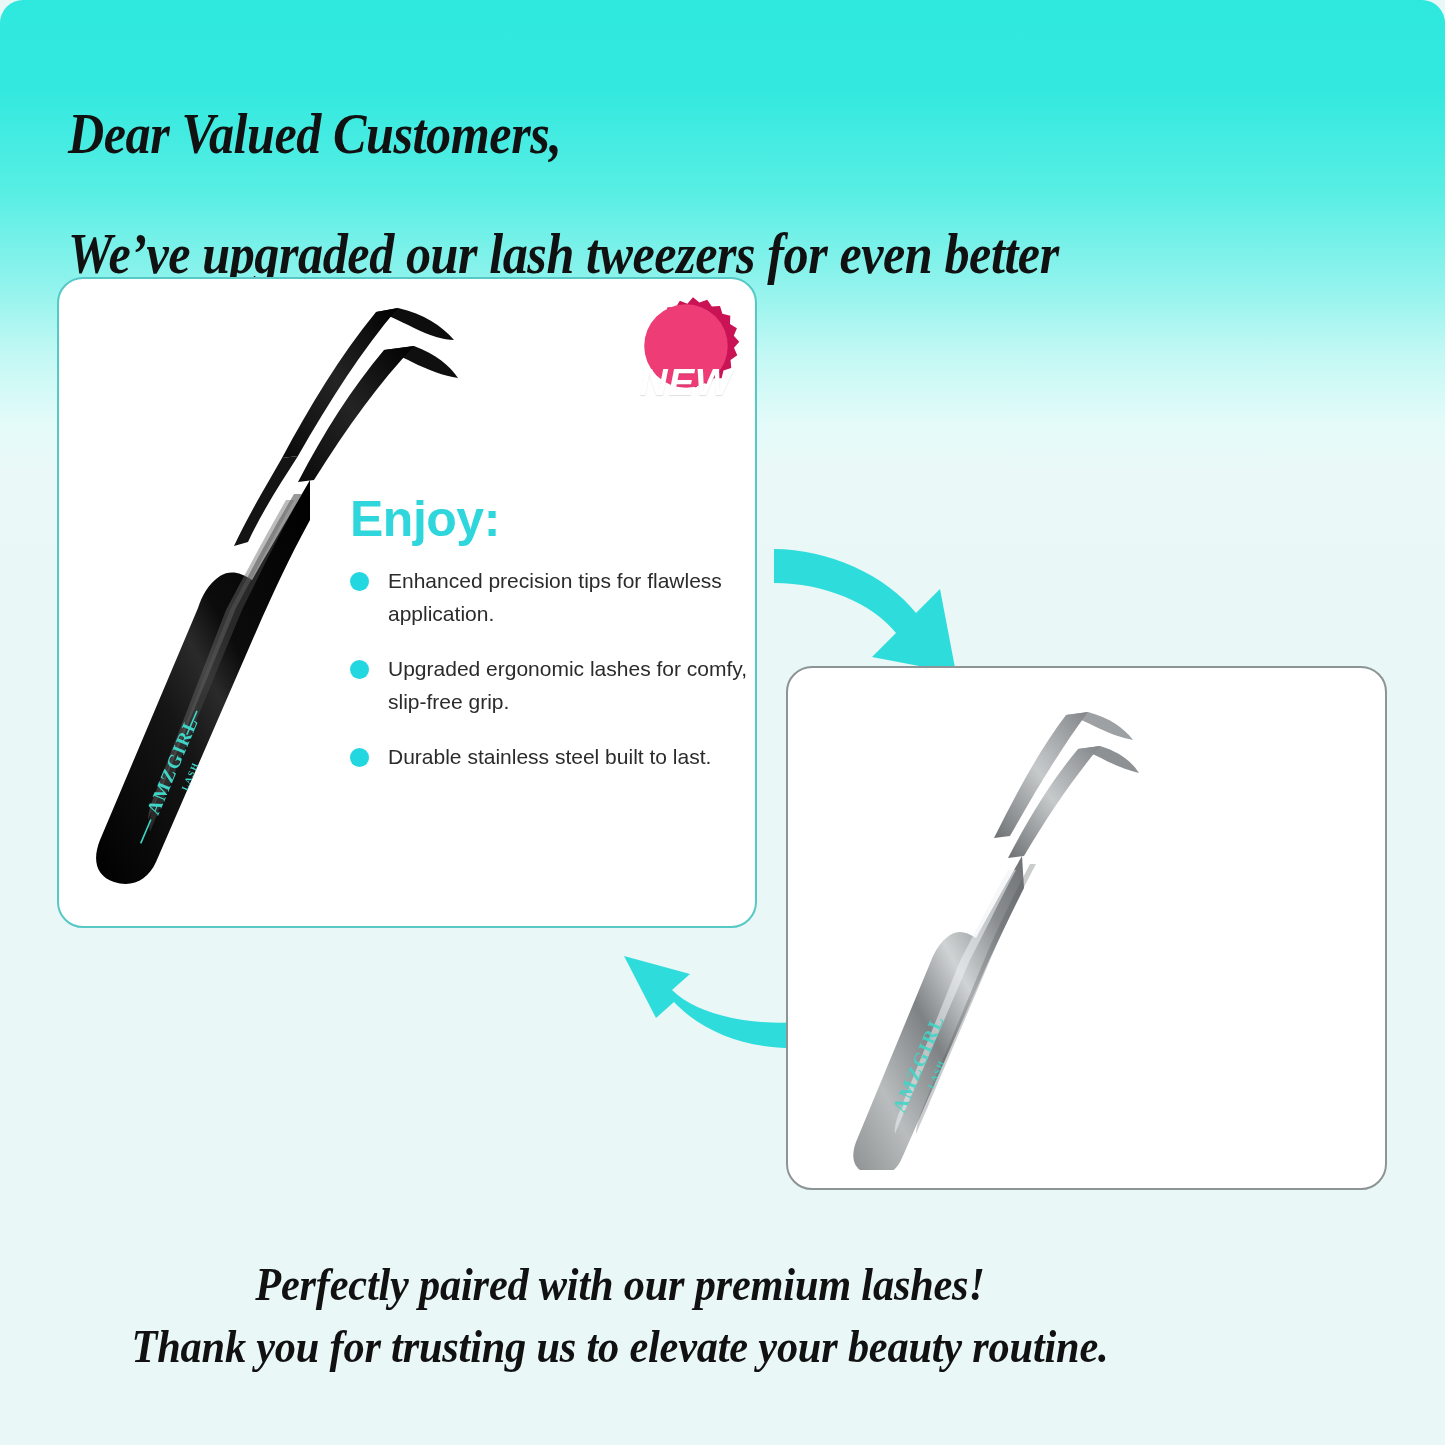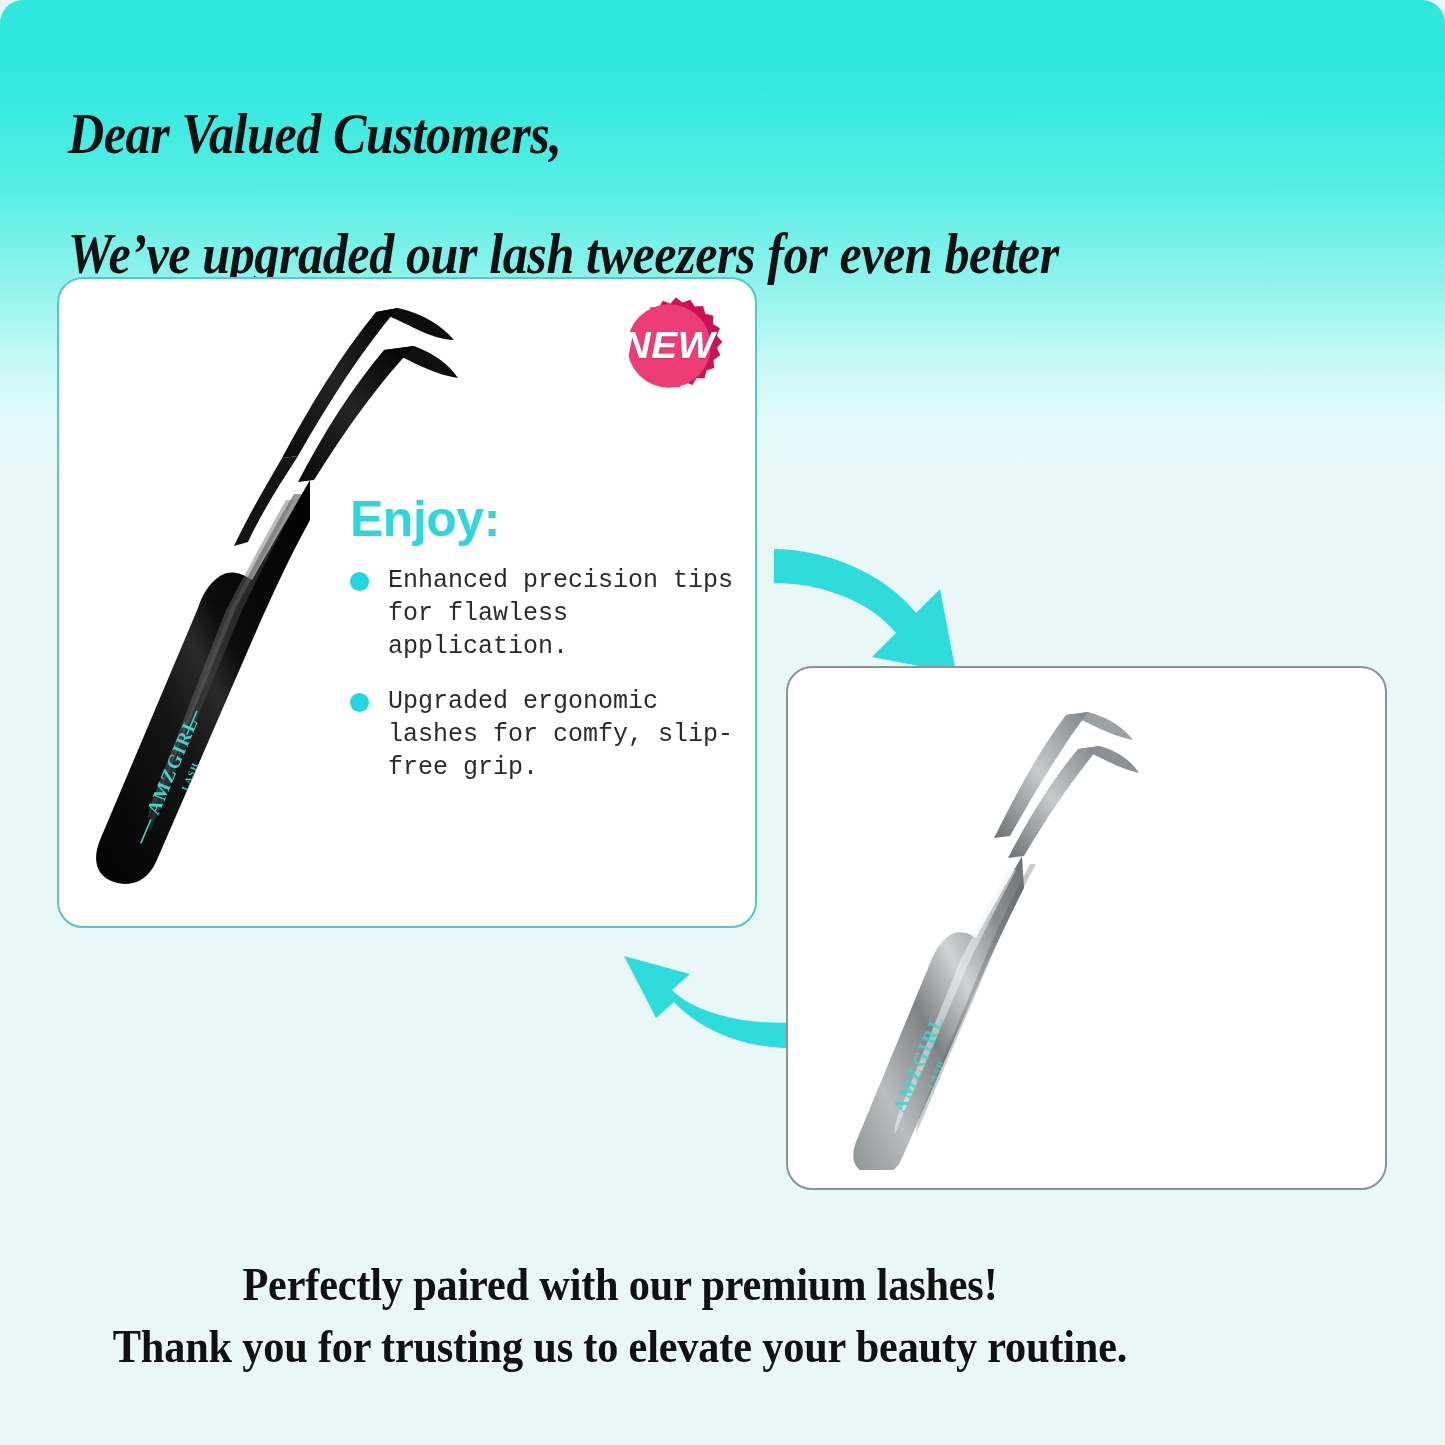--- a/index.html
+++ b/index.html
@@ -88,21 +88,21 @@
     font-family: "Liberation Sans", sans-serif;
     font-weight: bold;
     font-style: italic;
     font-size: 36px;
     letter-spacing: 0.5px;
     color: #FFFFFF;
     transform: scaleX(1.08);
     z-index: 2;
     text-shadow: 0 1px 1px rgba(0,0,0,0.13);
   }
-  .badge-new { left: 611px; top: 288px; }
+  .badge-new { left: 628px; top: 288px; align-items: flex-end; }
   .badge-old { left: 1262px; top: 682px; }
   .badge-old .badge-label { font-size: 34px; }
 
   
   .enjoy-block {
     position: absolute;
     left: 350px;
     top: 492px;
     width: 400px;
   }
@@ -117,22 +117,22 @@
   }
   .bullets {
     list-style: none;
     margin: 0;
     padding: 0;
   }
   .bullet {
     position: relative;
     padding-left: 38px;
     margin-bottom: 22px;
-    font-family: Liberation Mono, monospace;
-    font-size: 25px;
+    font-family: Liberation Sans, sans-serif;
+    font-size: 21px;
     line-height: 33px;
     color: #2B2B2B;
   }
   .bullet-dot {
     position: absolute;
     left: 0;
     top: 8px;
     width: 19px;
     height: 19px;
     border-radius: 50%;
@@ -159,20 +159,21 @@
 
   
   .footer {
     position: absolute;
     left: 0;
     top: 1253px;
     width: 1240px;
     text-align: center;
     font-family: "Liberation Serif", serif;
     font-weight: bold;
+    font-style: italic;
     font-size: 47px;
     line-height: 62px;
     letter-spacing: -0.2px;
     color: #111111;
   }
   .footer-line {
     display: block;
     transform: scaleX(0.9);
   }
 </style>
@@ -255,20 +256,24 @@
   <div class="enjoy-block">
     <div class="enjoy-title">Enjoy:</div>
     <ul class="bullets">
       <li class="bullet">
         <span class="bullet-dot"></span>
         <span>Enhanced precision tips for flawless application.</span>
       </li>
       <li class="bullet">
         <span class="bullet-dot"></span>
         <span>Upgraded ergonomic lashes for comfy, slip-free grip.</span>
+      </li>
+      <li class="bullet">
+        <span class="bullet-dot"></span>
+        <span>Durable stainless steel built to last.</span>
       </li>
     </ul>
   </div>
 
   <div class="arrow arrow-down-right">
     <svg width="215" height="155" viewBox="0 0 215 155" xmlns="http://www.w3.org/2000/svg">
       <path d="M6 22
                C 60 22, 118 48, 148 86
                L 172 62
                L 188 146

